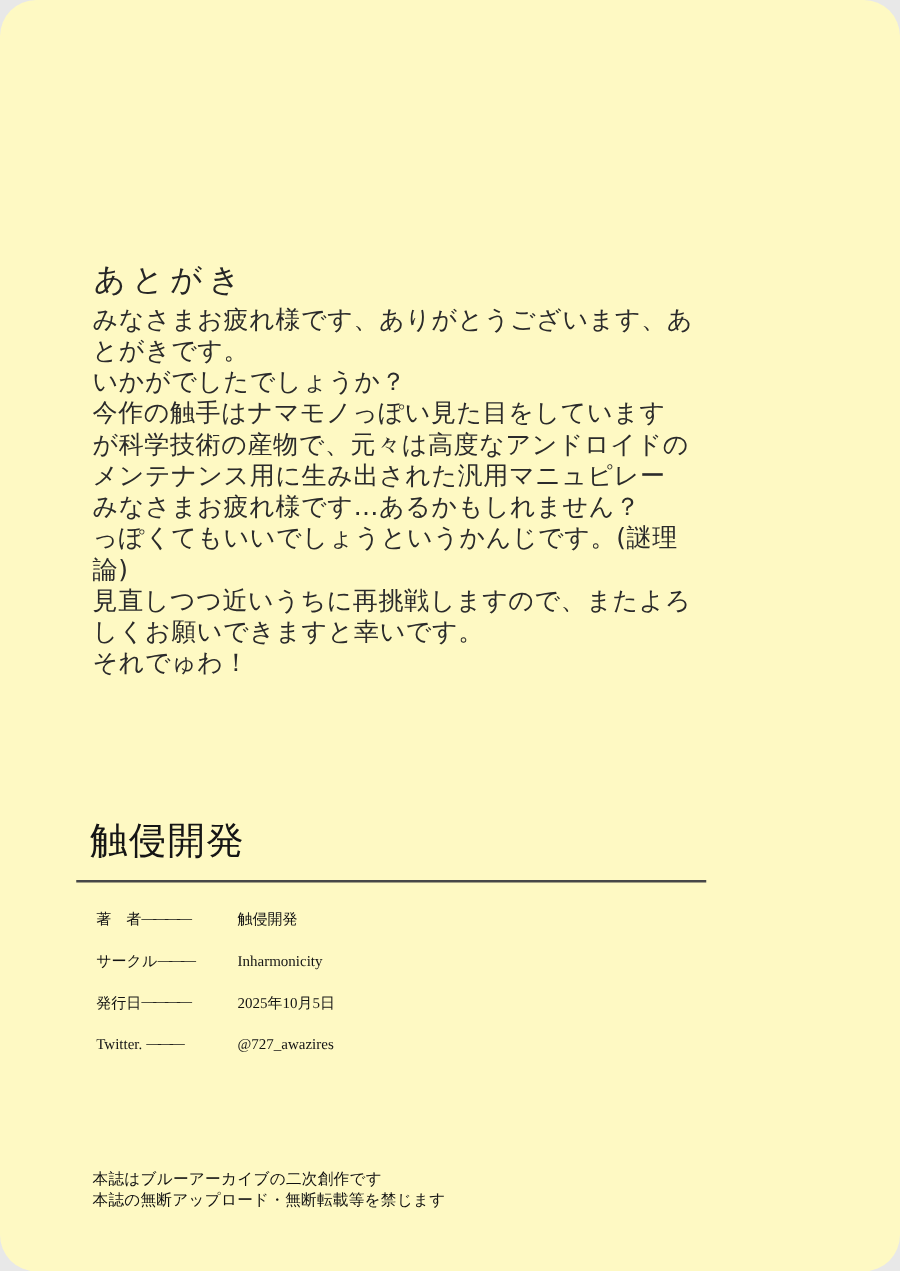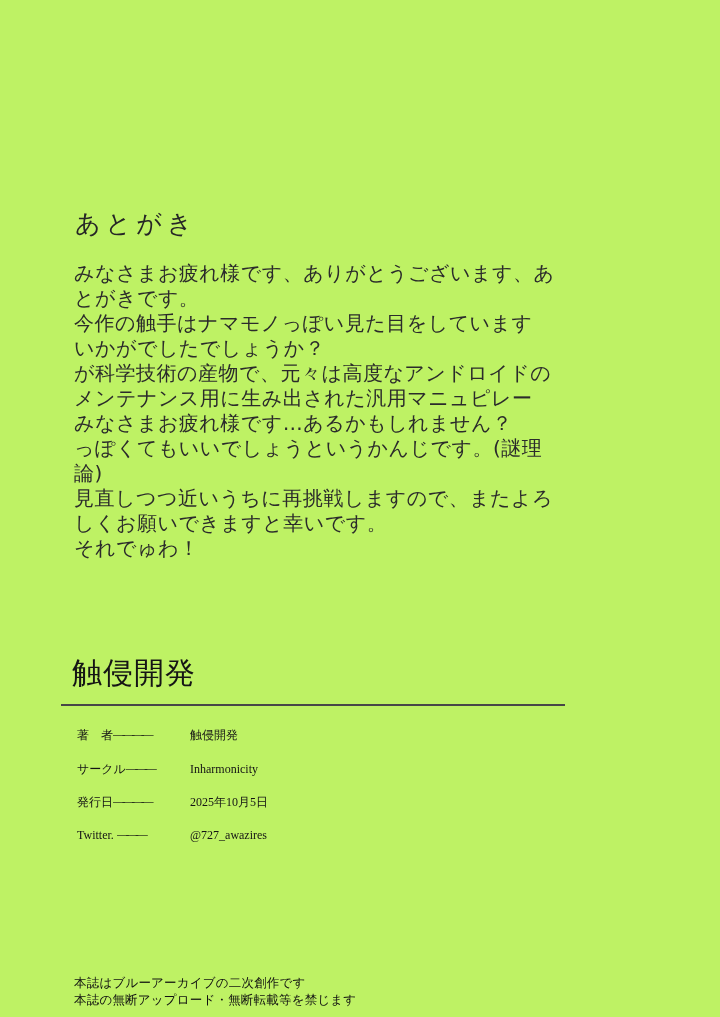--- a/index.html
+++ b/index.html
@@ -5,39 +5,40 @@
   html, body {
     margin: 0;
     padding: 0;
     background: #e8e8e8;
   }
   .page {
     position: relative;
     width: 720px;
     height: 1017px;
     margin: 0 auto;
-    background: #bef264;
+    background: #fef9c3;
     overflow: hidden;
     font-family: "DejaVu Sans", sans-serif;
+    border-radius: 29px;
   }
 
   
   .afterword-title {
     position: absolute;
     left: 75px;
     top: 207px;
     font-size: 25px;
     letter-spacing: 5px;
     color: #262626;
     font-weight: 400;
   }
   .afterword-body {
     position: absolute;
     left: 74px;
-    top: 261px;
+    top: 243px;
     width: 490px;
     color: #2b2b2b;
   }
   .body-line {
     font-size: 20px;
     line-height: 25px;
     letter-spacing: 0.5px;
     white-space: pre;
   }
 
@@ -94,43 +95,43 @@
     margin-top: -2px;
   }
   .credit-value {
     white-space: nowrap;
   }
 
   
   .footer-note {
     position: absolute;
     left: 74px;
-    top: 975px;
-    font-family: Liberation Serif, serif;
+    top: 936px;
+    font-family: Liberation Mono, monospace;
     color: #111111;
   }
   .footer-line {
     font-size: 12.5px;
     line-height: 17px;
     letter-spacing: 0.2px;
     white-space: pre;
   }
 </style>
 </head>
 <body>
 
 <div class="page">
 
   <h1 class="afterword-title" style="margin:0;">あとがき</h1>
 
   <div class="afterword-body">
     <div class="body-line">みなさまお疲れ様です、ありがとうございます、あ</div>
     <div class="body-line">とがきです。</div>
+    <div class="body-line">いかがでしたでしょうか？</div>
     <div class="body-line">今作の触手はナマモノっぽい見た目をしています</div>
-    <div class="body-line">いかがでしたでしょうか？</div>
     <div class="body-line">が科学技術の産物で、元々は高度なアンドロイドの</div>
     <div class="body-line">メンテナンス用に生み出された汎用マニュピレー</div>
     <div class="body-line">みなさまお疲れ様です…あるかもしれません？</div>
     <div class="body-line">っぽくてもいいでしょうというかんじです。(謎理</div>
     <div class="body-line">論)</div>
     <div class="body-line">見直しつつ近いうちに再挑戦しますので、またよろ</div>
     <div class="body-line">しくお願いできますと幸いです。</div>
     <div class="body-line">それでゅわ！</div>
   </div>
 

